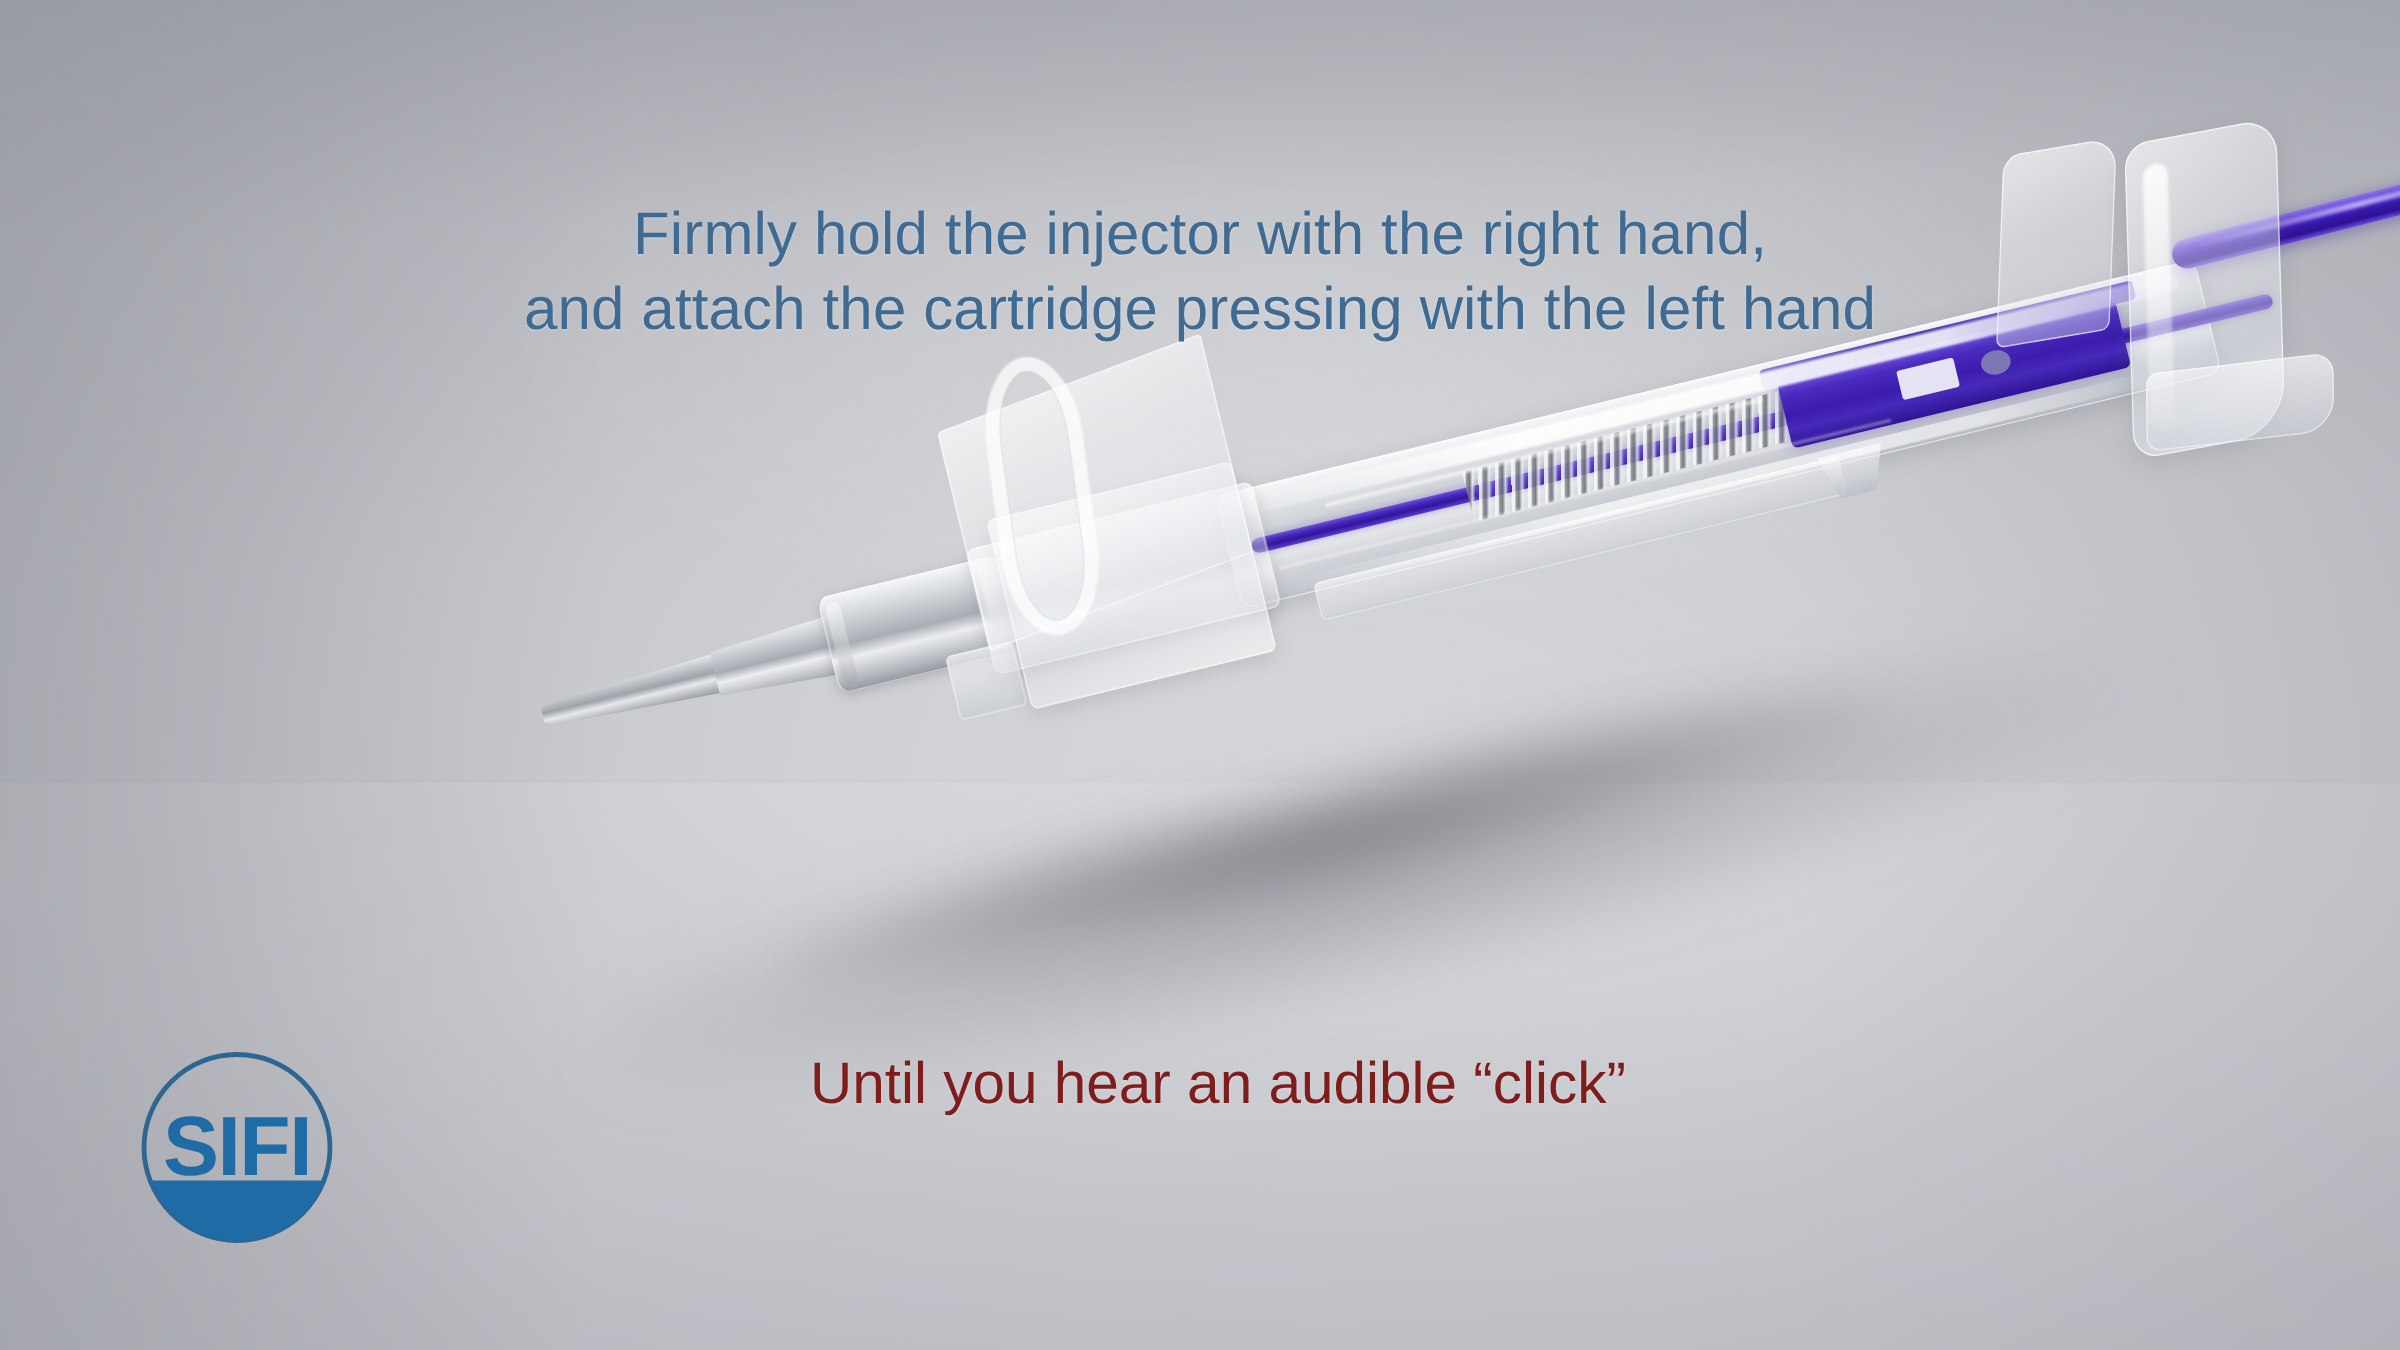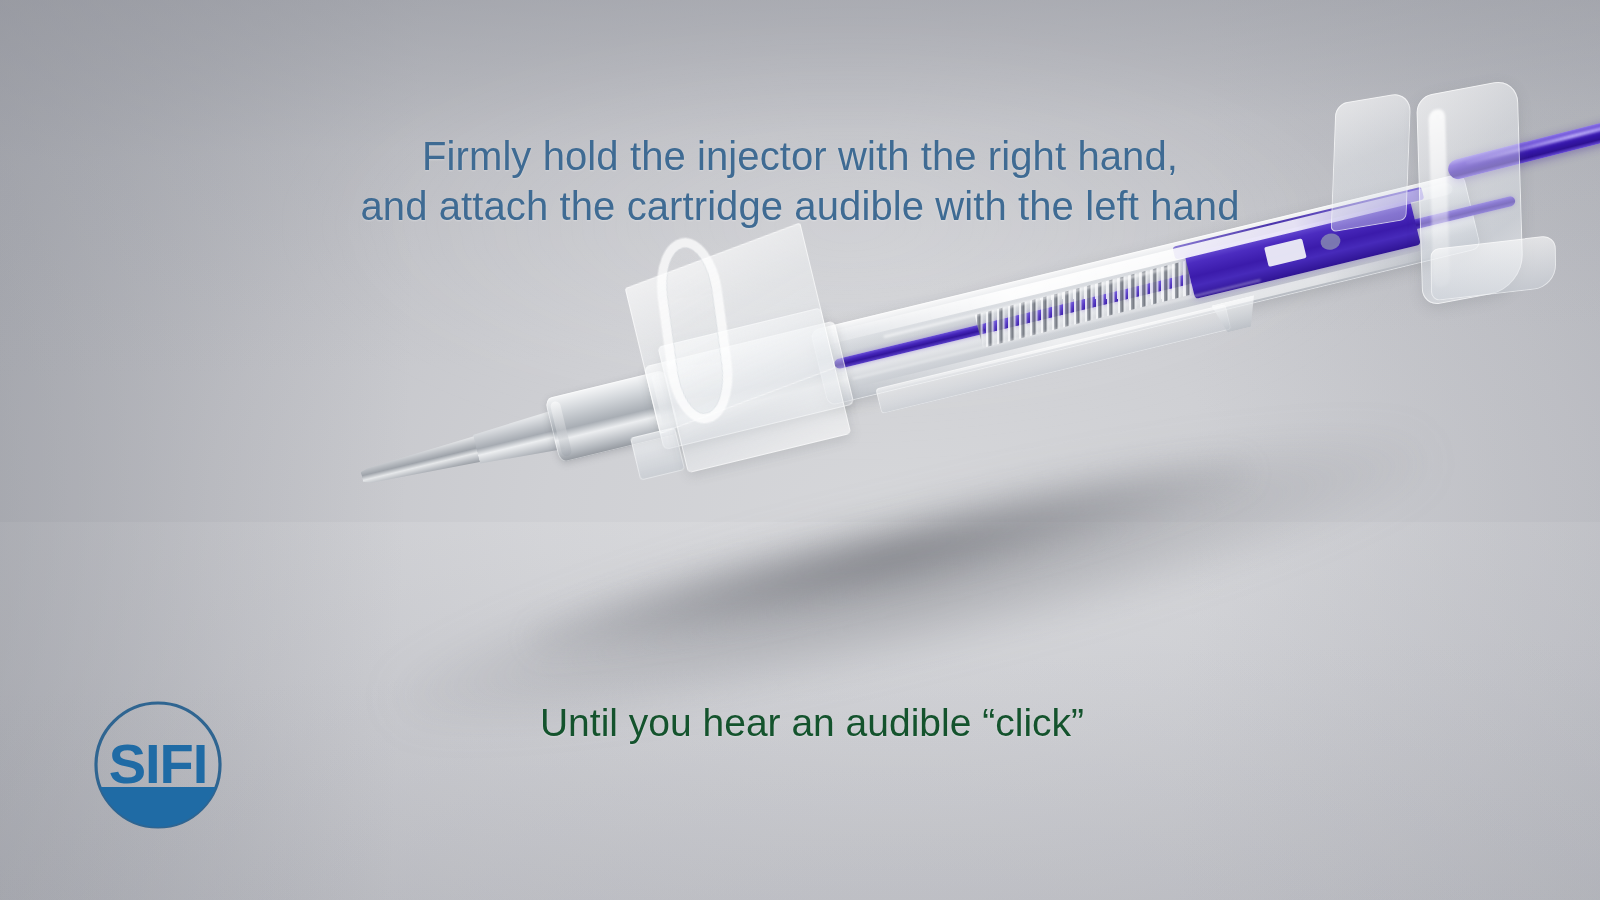--- a/index.html
+++ b/index.html
@@ -65,21 +65,21 @@
     font-weight: 400;
     text-shadow: 0 1px 2px rgba(255,255,255,0.30);
   }
   .caption-top .line { display: block; white-space: nowrap; }
 
   .caption-bottom {
     position: absolute;
     left: 0; right: 0;
     top: 699px;
     text-align: center;
-    color: #14532d;
+    color: #7f1d1d;
     font-size: 39px;
     line-height: 48px;
     font-weight: 400;
     text-shadow: 0 1px 2px rgba(255,255,255,0.28);
     padding-left: 24px;
   }
 
   
   .logo {
     position: absolute;
@@ -432,21 +432,21 @@
       <div class="wing-front"></div>
       <div class="wing-lip"></div>
 
       <div class="streak" style="left:540px;top:44px;width:300px;height:3px;"></div>
       <div class="streak" style="left:500px;top:78px;width:420px;height:2px;opacity:.7;"></div>
     </div>
   </div>
 
   <div class="caption-top">
     <span class="line">Firmly hold the injector with the right hand,</span>
-    <span class="line">and attach the cartridge audible with the left hand</span>
+    <span class="line">and attach the cartridge pressing with the left hand</span>
   </div>
 
   <div class="caption-bottom">Until you hear an audible “click”</div>
 
   <div class="logo">
     <svg viewBox="0 0 148 148">
       <defs>
         <clipPath id="circClip">
           <circle cx="74" cy="74" r="62"></circle>
         </clipPath>

